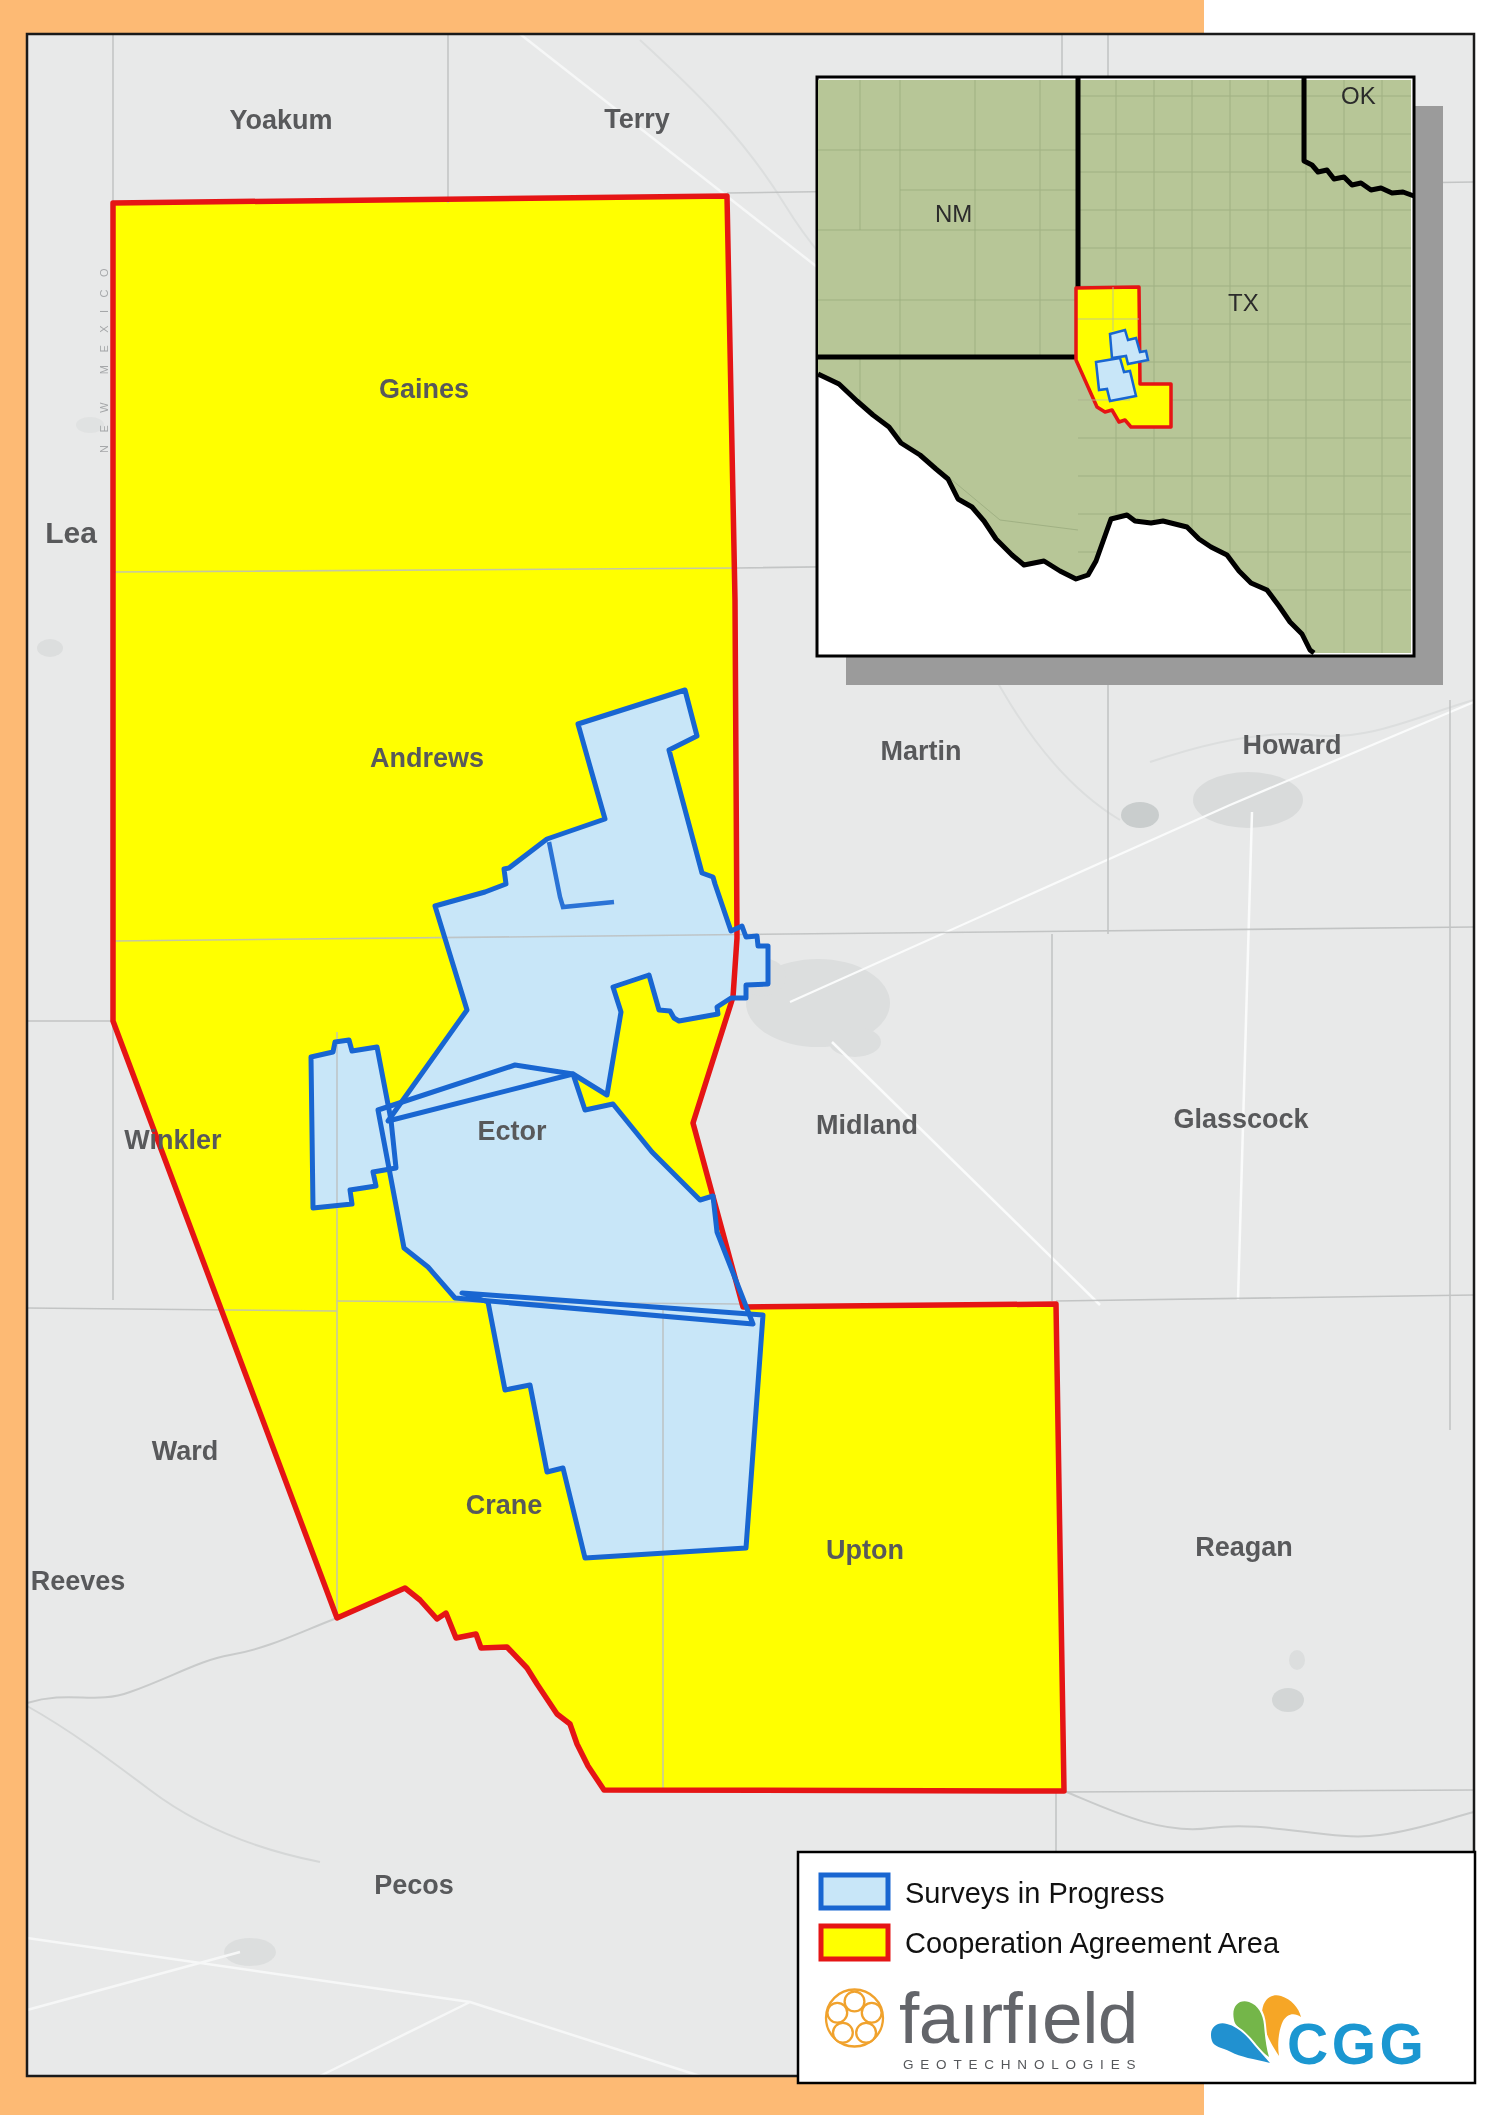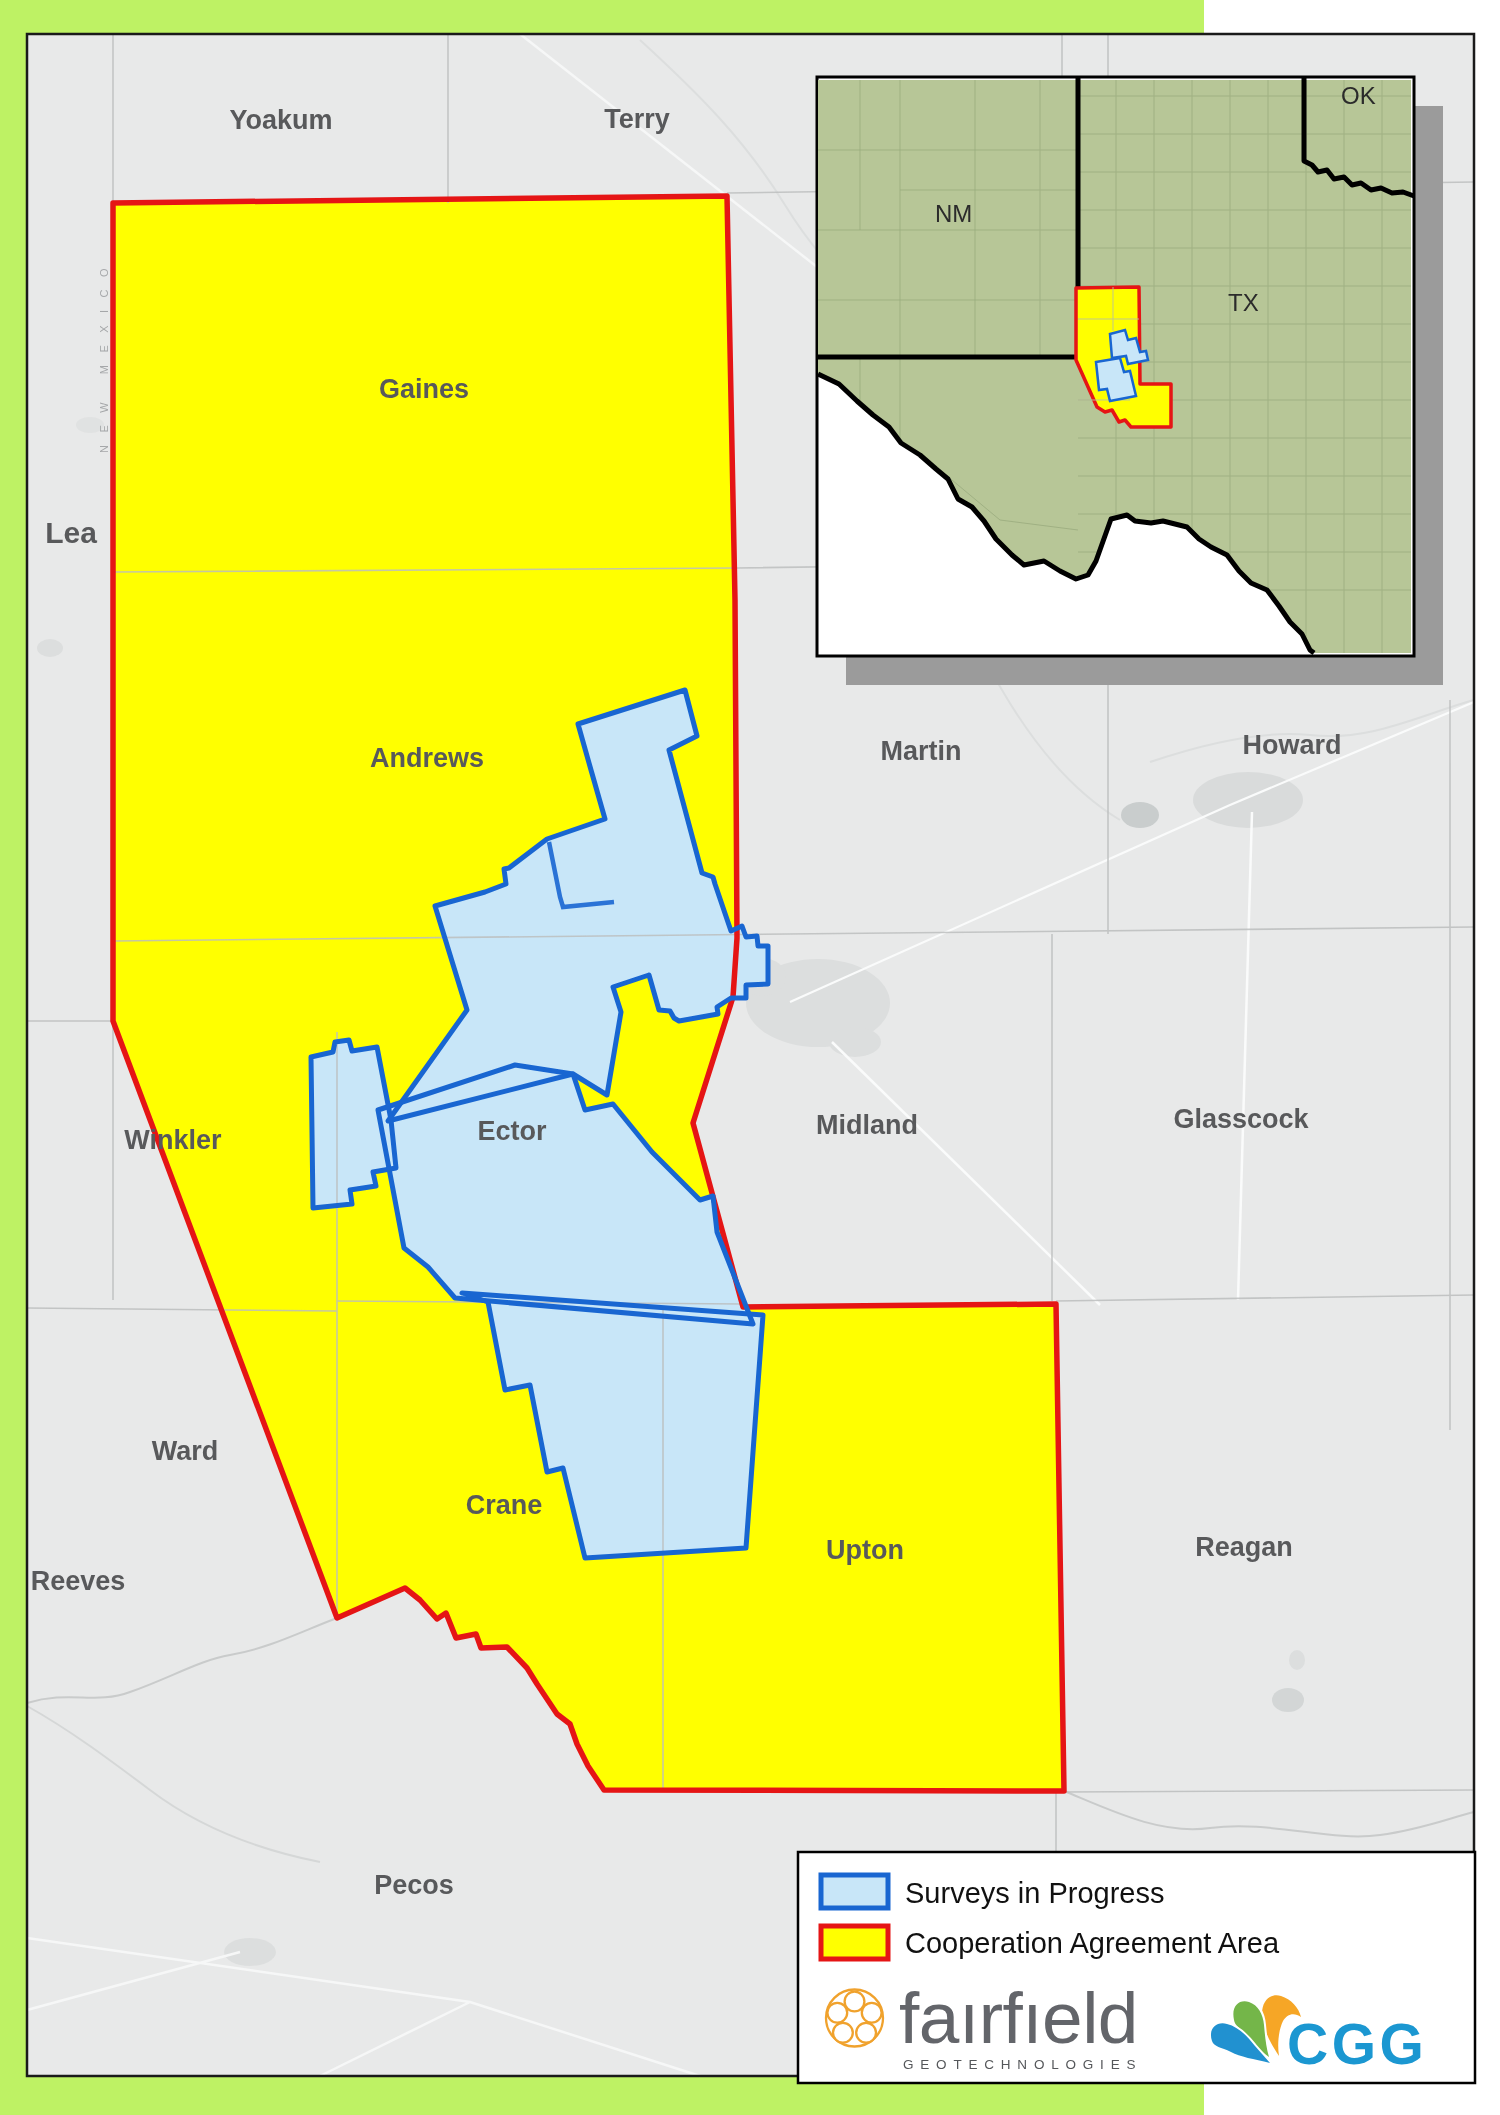--- a/index.html
+++ b/index.html
@@ -1,16 +1,16 @@
 <!DOCTYPE html>
 <html><head>
 <meta charset="utf-8">
 <style>
 html,body{margin:0;padding:0;background:#ffffff;}
-#page{position:relative;width:1204px;height:2115px;background:#bef264;font-family:"Liberation Sans",sans-serif;}
+#page{position:relative;width:1204px;height:2115px;background:#fdba74;font-family:"Liberation Sans",sans-serif;}
 svg{position:absolute;top:0;left:0;}
 .lbl{font-family:"Liberation Sans",sans-serif;font-weight:bold;font-size:27px;fill:#58595b;}
 .ins{font-family:"Liberation Sans",sans-serif;font-size:24px;fill:#2b2b2b;}
 </style>
 </head>
 <body>
 <div id="page">
 <svg width="1500" height="2115" viewBox="0 0 1500 2115">
 
 <g>

